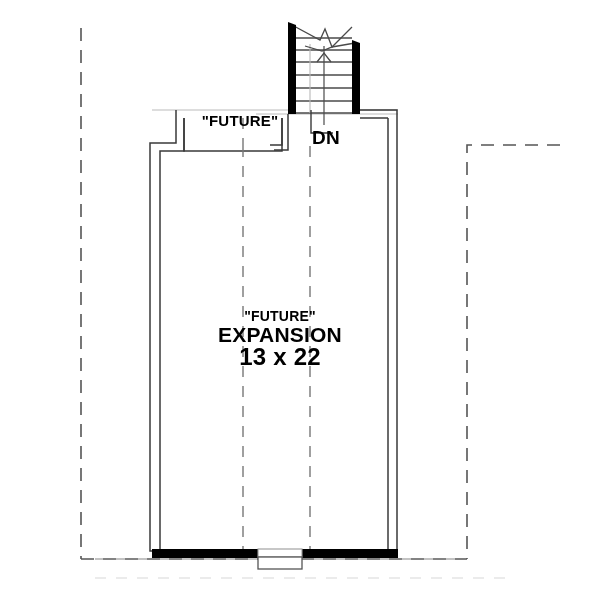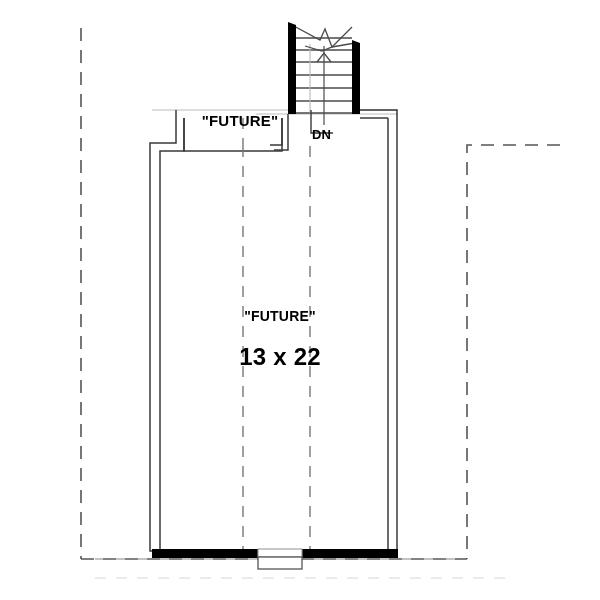--- a/index.html
+++ b/index.html
@@ -38,21 +38,21 @@
   #label-closet-future {
     left: 0; top: 112px; width: 480px;
     font-size: 15px;
   }
   #label-closet-name {
     left: 0; top: 127px; width: 480px;
     font-size: 21px;
   }
   #label-dn {
     left: 312px; top: 127px; width: 80px;
-    font-size: 13px;
+    font-size: 19px;
     text-align: left;
   }
   #label-exp-future {
     left: 0; top: 308px; width: 560px;
     font-size: 14px;
   }
   #label-exp-name {
     left: 0; top: 323px; width: 560px;
     font-size: 21px;
   }
@@ -149,16 +149,17 @@
 
   </svg>
 
   <div class="lbl" id="label-closet-future">"FUTURE"</div>
 
 
   <div class="lbl" id="label-dn">DN</div>
 
   <div class="lbl" id="label-exp-future">"FUTURE"</div>
 
+  <div class="lbl" id="label-exp-name">EXPANSION</div>
 
   <div class="lbl" id="label-exp-dims">13 x 22</div>
 
 </div>
 
 </body></html>

